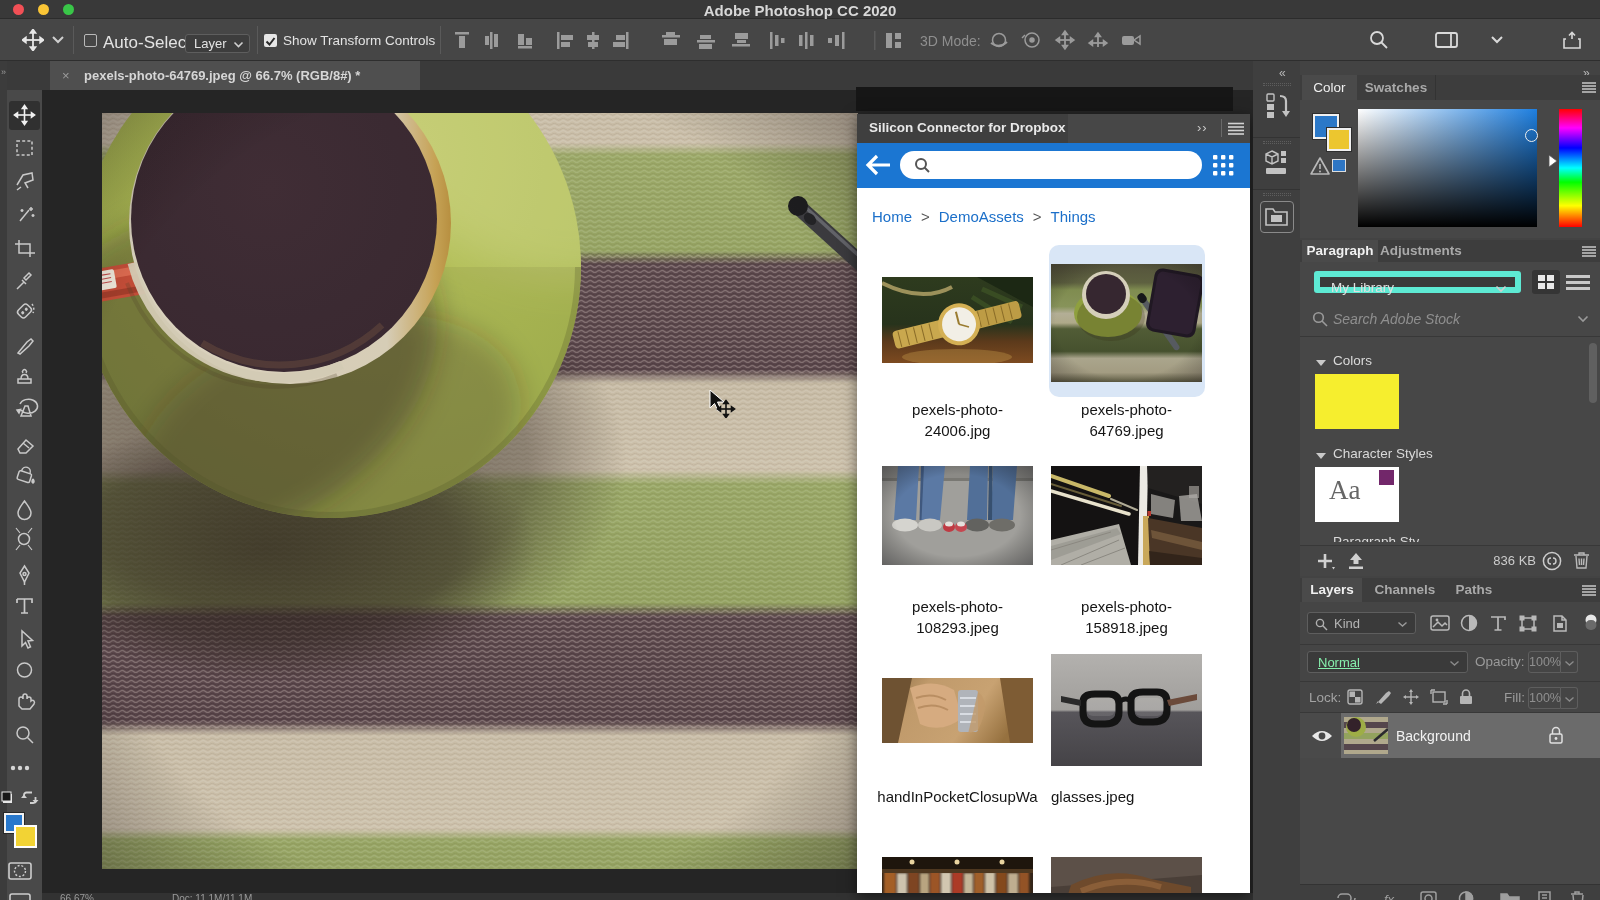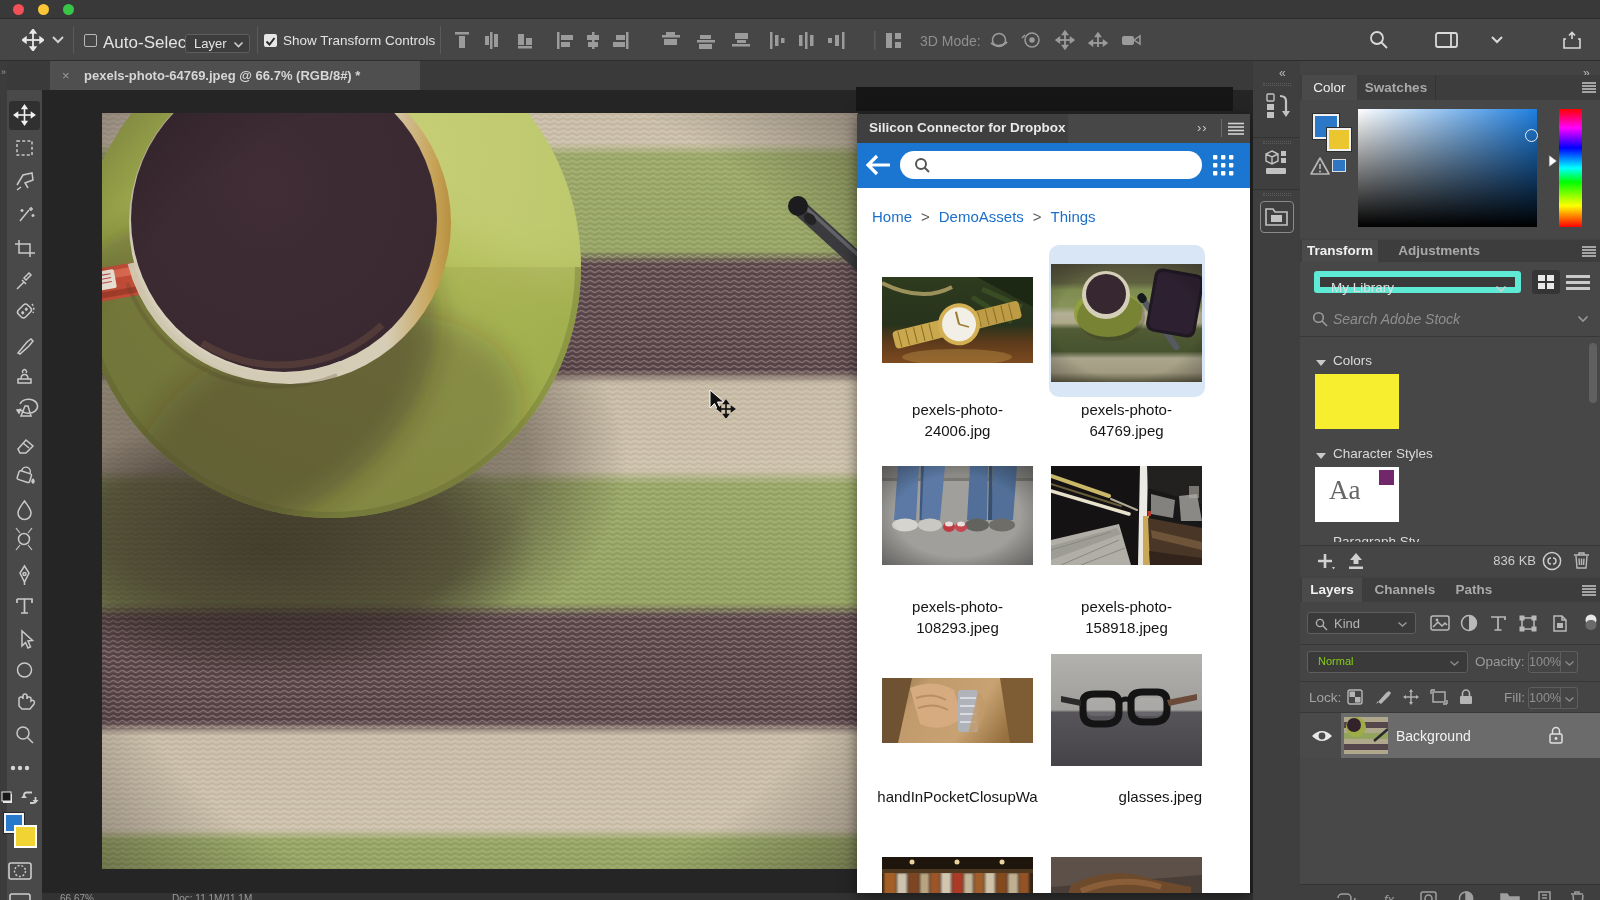--- a/index.html
+++ b/index.html
@@ -9,20 +9,21 @@
   #stage { position:relative; width:1600px; height:900px; }
 </style>
 </head>
 <body>
 <div id="stage">
 
 <div class="abs" style="left:0;top:0;width:1600px;height:19px;background:#393939;border-bottom:1px solid #2c2c2c;">
   <div class="abs" style="left:13px;top:4px;width:11px;height:11px;border-radius:50%;background:#f25056;"></div>
   <div class="abs" style="left:38px;top:4px;width:11px;height:11px;border-radius:50%;background:#fac536;"></div>
   <div class="abs" style="left:63px;top:4px;width:11px;height:11px;border-radius:50%;background:#39c648;"></div>
+  <div class="abs" style="left:0;top:2px;width:1600px;text-align:center;color:#d8d8d8;font-size:15px;font-weight:bold;">Adobe Photoshop CC 2020</div>
 </div>
 
 <div id="optbar" class="abs" style="left:0;top:19px;width:1600px;height:42px;background:#464646;border-bottom:1px solid #2e2e2e;">
 
   <svg class="abs" style="left:22px;top:10px;" width="22" height="22" viewBox="0 0 22 22">
     <g stroke="#e8e8e8" stroke-width="1.8" fill="#e8e8e8">
       <line x1="3" y1="11" x2="19" y2="11"></line>
           <line x1="11" y1="3" x2="11" y2="19"></line>
       <path d="M11 0.5 L8.6 3.8 L13.4 3.8 Z"></path>
           <path d="M11 21.5 L8.6 18.2 L13.4 18.2 Z"></path>
@@ -593,21 +594,21 @@
       <path d="M68 48 q7 -6 13 0" stroke="#141414" stroke-width="5" fill="none"></path>
       <path d="M116 46 L146 40 L146 46 L118 52 Z" fill="#6b4a3a"></path>
       <path d="M30 46 L10 42 L10 48 L30 52 Z" fill="#2a2a2a"></path>
       <g fill="rgba(255,255,255,0.10)">
             <rect x="36" y="44" width="28" height="18" rx="6"></rect>
             <rect x="84" y="44" width="28" height="18" rx="6"></rect>
           </g>
     </svg>
   </div>
   <div class="abs" style="left:17px;top:674px;width:167px;text-align:center;color:#151515;font-size:15px;">handInPocketClosupWa</div>
-  <div class="abs" style="left:194px;top:674px;width:151px;text-align:right;color:#151515;font-size:15px;">glasses.jpeg</div>
+  <div class="abs" style="left:194px;top:674px;width:151px;text-align:left;color:#151515;font-size:15px;">glasses.jpeg</div>
 
   <div class="abs" style="left:25px;top:743px;width:151px;height:60px;">
     <svg width="151" height="60" viewBox="0 0 151 60">
       <defs>
             <filter id="bl2">
               <feGaussianBlur stdDeviation="1.3"></feGaussianBlur>
             </filter>
           </defs>
       <rect width="151" height="60" fill="#33251a"></rect>
       <rect width="151" height="13" fill="#1e160d"></rect>
@@ -714,22 +715,22 @@
       <div class="abs" style="left:167px;top:20px;width:13px;height:13px;border:1.6px solid #f0f0f0;border-radius:50%;"></div>
     </div>
 
     <div class="abs" style="left:259px;top:9px;width:23px;height:118px;background:linear-gradient(to bottom,#f00 0%,#f0f 16%,#00f 33%,#0ff 50%,#0f0 62%,#ff0 82%,#f00 100%);"></div>
     <svg class="abs" style="left:248px;top:54px;" width="10" height="14" viewBox="0 0 10 14">
           <path d="M1 1 L9 7 L1 13 Z" fill="#fff" stroke="#555" stroke-width="0.8"></path>
         </svg>
   </div>
 
   <div class="abs" style="left:0;top:179px;width:300px;height:22px;background:#3d3d3d;">
-    <div class="abs" style="left:2px;top:0;width:76px;height:22px;background:#4a4a4a;color:#f0f0f0;font-weight:bold;font-size:13.5px;text-align:center;line-height:22px;">Transform</div>
-    <div class="abs" style="left:80px;top:0;width:100px;height:22px;color:#a9a9a9;font-weight:bold;font-size:13.5px;text-align:right;line-height:22px;">Adjustments</div>
+    <div class="abs" style="left:2px;top:0;width:76px;height:22px;background:#4a4a4a;color:#f0f0f0;font-weight:bold;font-size:13.5px;text-align:center;line-height:22px;">Paragraph</div>
+    <div class="abs" style="left:80px;top:0;width:100px;height:22px;color:#a9a9a9;font-weight:bold;font-size:13.5px;text-align:left;line-height:22px;">Adjustments</div>
     <svg class="abs" style="left:282px;top:6px;" width="14" height="11" viewBox="0 0 14 11">
           <g stroke="#c9c9c9" stroke-width="1.5">
             <line x1="0" y1="1" x2="14" y2="1"></line>
             <line x1="0" y1="4" x2="14" y2="4"></line>
             <line x1="0" y1="7" x2="14" y2="7"></line>
             <line x1="0" y1="10" x2="14" y2="10"></line>
           </g>
         </svg>
   </div>
   <div class="abs" style="left:0;top:201px;width:300px;height:313px;background:#474747;">
@@ -850,21 +851,21 @@
             </g>
         <path d="M124 2 L132 2 L136 6 L136 17 L124 17 Z M132 2 L132 6 L136 6"></path>
             <rect x="127" y="9" width="6" height="5" fill="#b9b9b9" stroke="none"></rect>
         <circle cx="161" cy="6" r="5.5" fill="#e8e8e8" stroke="none"></circle>
             <rect x="155.5" y="6" width="11" height="10" rx="5" fill="#6a6a6a" stroke="none"></rect>
       </g>
     </svg>
     <div class="abs" style="left:0;top:42px;width:300px;height:1px;background:#383838;"></div>
 
     <div class="abs" style="left:7px;top:49px;width:161px;height:22px;background:#3a3a3a;border:1px solid #5e5e5e;border-radius:3px;">
-      <span style="position:absolute;left:10px;top:3px;color:#84cc16;font-size:11px;">Normal</span>
+      <span style="position:absolute;left:10px;top:3px;color:#86efac;font-size:13px;text-decoration:underline;">Normal</span>
       <svg style="position:absolute;right:7px;top:8px;" width="11" height="7" viewBox="0 0 11 7">
             <path d="M1.5 1.5 L5.5 5 L9.5 1.5" stroke="#8a8a8a" stroke-width="1.4" fill="none"></path>
           </svg>
     </div>
     <div class="abs" style="left:175px;top:52px;color:#9a9a9a;font-size:13.5px;">Opacity:</div>
     <div class="abs" style="left:228px;top:49px;width:33px;height:22px;border:1px solid #5e5e5e;border-radius:3px 0 0 3px;color:#8f8f8f;font-size:12.5px;text-align:center;line-height:21px;">100%</div>
     <div class="abs" style="left:261px;top:49px;width:17px;height:22px;border:1px solid #5e5e5e;border-left:none;border-radius:0 3px 3px 0;">
       <svg style="position:absolute;left:3px;top:8px;" width="11" height="7" viewBox="0 0 11 7">
             <path d="M1.5 1.5 L5.5 5 L9.5 1.5" stroke="#8a8a8a" stroke-width="1.4" fill="none"></path>
           </svg>

